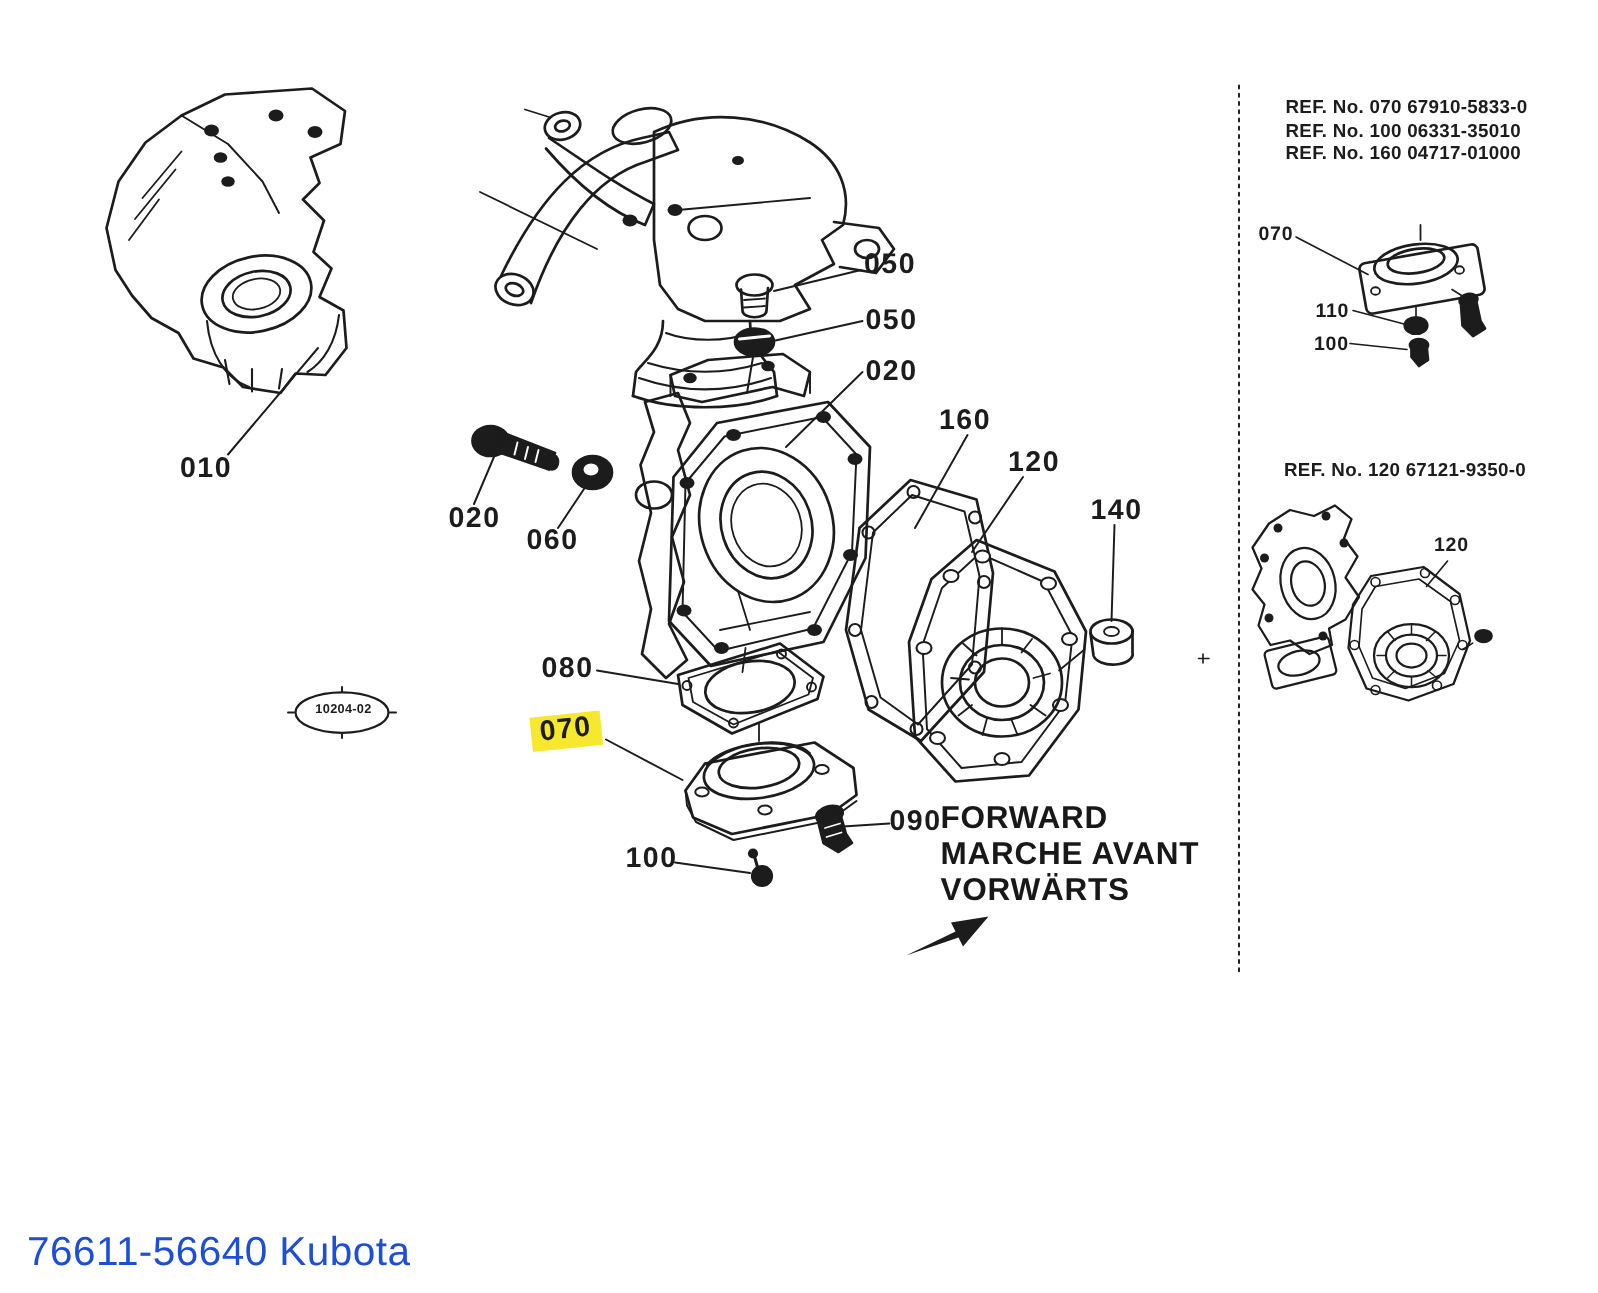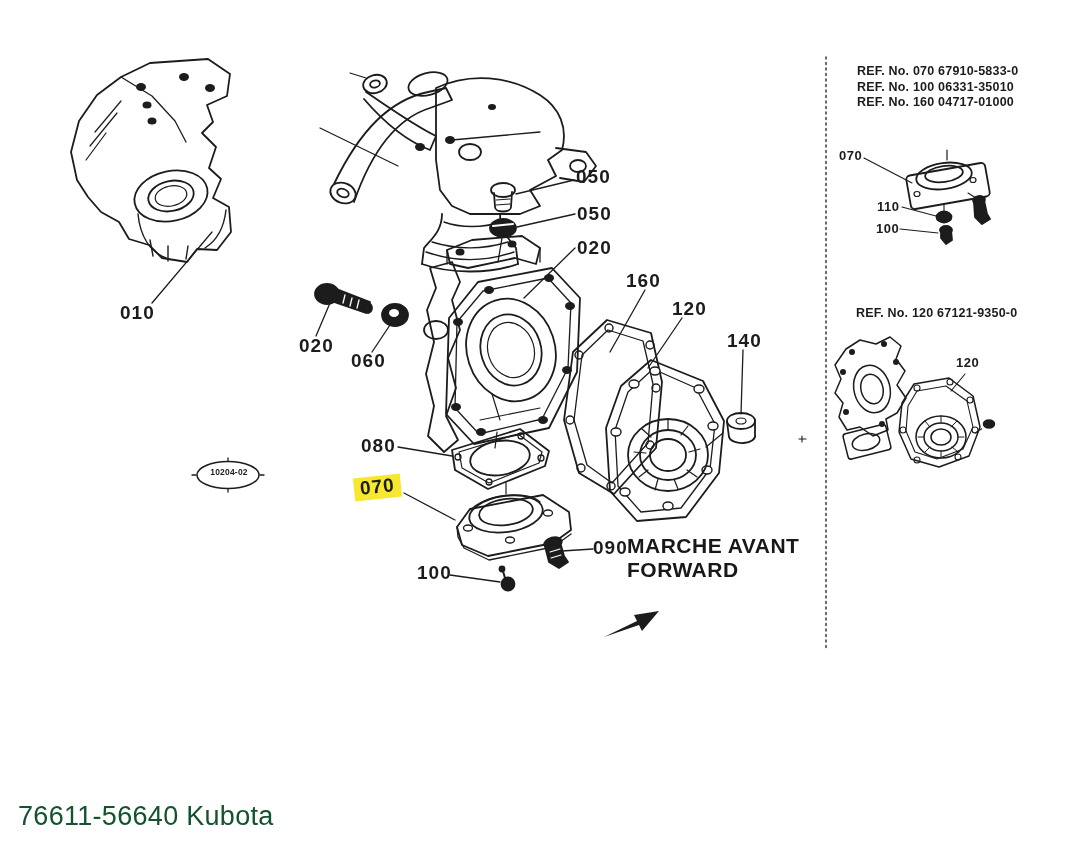--- a/index.html
+++ b/index.html
@@ -7,21 +7,21 @@
         font-family:"Liberation Sans",sans-serif;color:#1c1c1c;}
   svg{position:absolute;left:0;top:0;}
   .lbl{position:absolute;font:700 19px "Liberation Sans",sans-serif;letter-spacing:1px;color:#1c1c1c;white-space:nowrap;}
   .slbl{position:absolute;font:700 13px "Liberation Sans",sans-serif;letter-spacing:.5px;color:#1c1c1c;white-space:nowrap;}
   .ref{position:absolute;font:700 12.5px "Liberation Sans",sans-serif;letter-spacing:.2px;color:#1c1c1c;line-height:15.5px;white-space:nowrap;margin-left:16px;}
   .hl{background:#f6e82e;padding:0 6px 1px 6px;transform:rotate(-6deg);transform-origin:center;}
   .fwd{position:absolute;left:627px;top:534px;font:800 21px "Liberation Sans",sans-serif;
        line-height:24px;letter-spacing:.5px;color:#181818;white-space:nowrap;}
   .stamp{position:absolute;left:199px;top:467px;width:60px;text-align:center;
          font:700 8.5px "Liberation Sans",sans-serif;color:#1c1c1c;letter-spacing:.2px;}
-  .footer{position:absolute;left:18px;top:801px;font:400 27px "Liberation Sans",sans-serif;color:#14532d;letter-spacing:.3px;}
+  .footer{position:absolute;left:18px;top:819px;font:400 27px "Liberation Sans",sans-serif;color:#1d4ed8;letter-spacing:.3px;}
 </style>
 </head>
 <body>
 
 <div id="page">
 
   <svg width="1065" height="862" viewBox="0 0 1065 862">
     <g fill="none" stroke="#1c1c1c" stroke-width="1.8" stroke-linecap="round" stroke-linejoin="round">
 
       <g>
@@ -289,22 +289,23 @@
   <div class="lbl" style="left:351px;top:350px">060</div>
   <div class="lbl" style="left:626px;top:270px">160</div>
   <div class="lbl" style="left:672px;top:298px">120</div>
   <div class="lbl" style="left:727px;top:330px">140</div>
   <div class="lbl" style="left:361px;top:435px">080</div>
   <div class="lbl hl" style="left:354px;top:476px">070</div>
   <div class="lbl" style="left:593px;top:537px">090</div>
   <div class="lbl" style="left:417px;top:562px">100</div>
 
   <div class="fwd">
+    <div>FORWARD</div>
     <div>MARCHE AVANT</div>
-    <div>FORWARD</div>
+    <div>VORWÄRTS</div>
   </div>
 
   <div class="stamp">10204-02</div>
 
   <div class="ref" style="left:841px;top:64px">
     <div>REF. No. 070 67910-5833-0</div>
     <div>REF. No. 100 06331-35010</div>
     <div>REF. No. 160 04717-01000</div>
   </div>
   <div class="ref" style="left:840px;top:306px">

